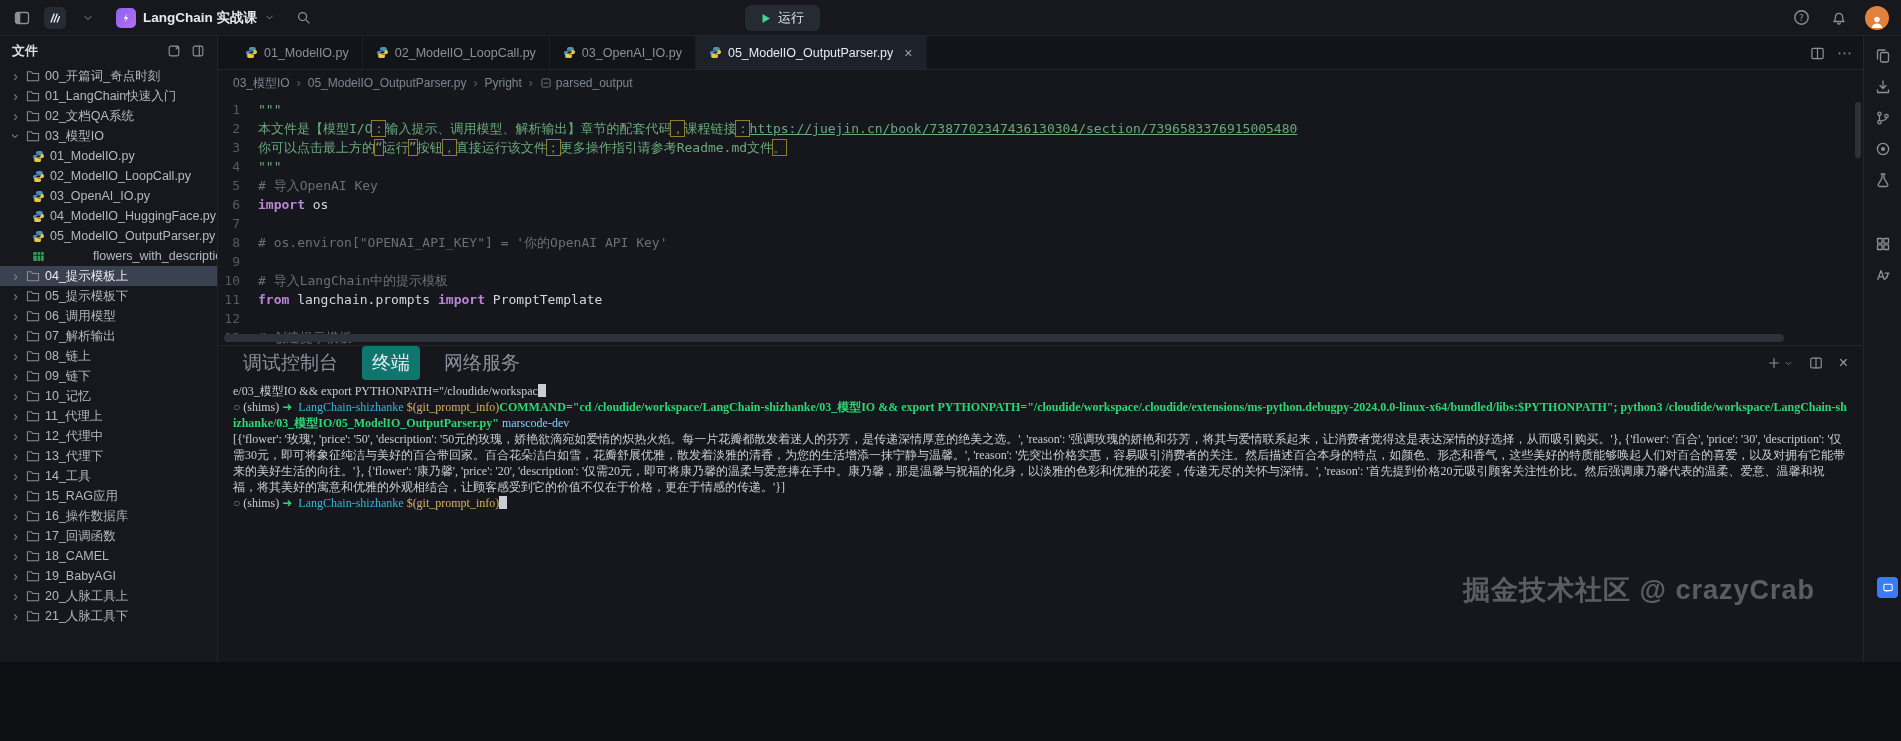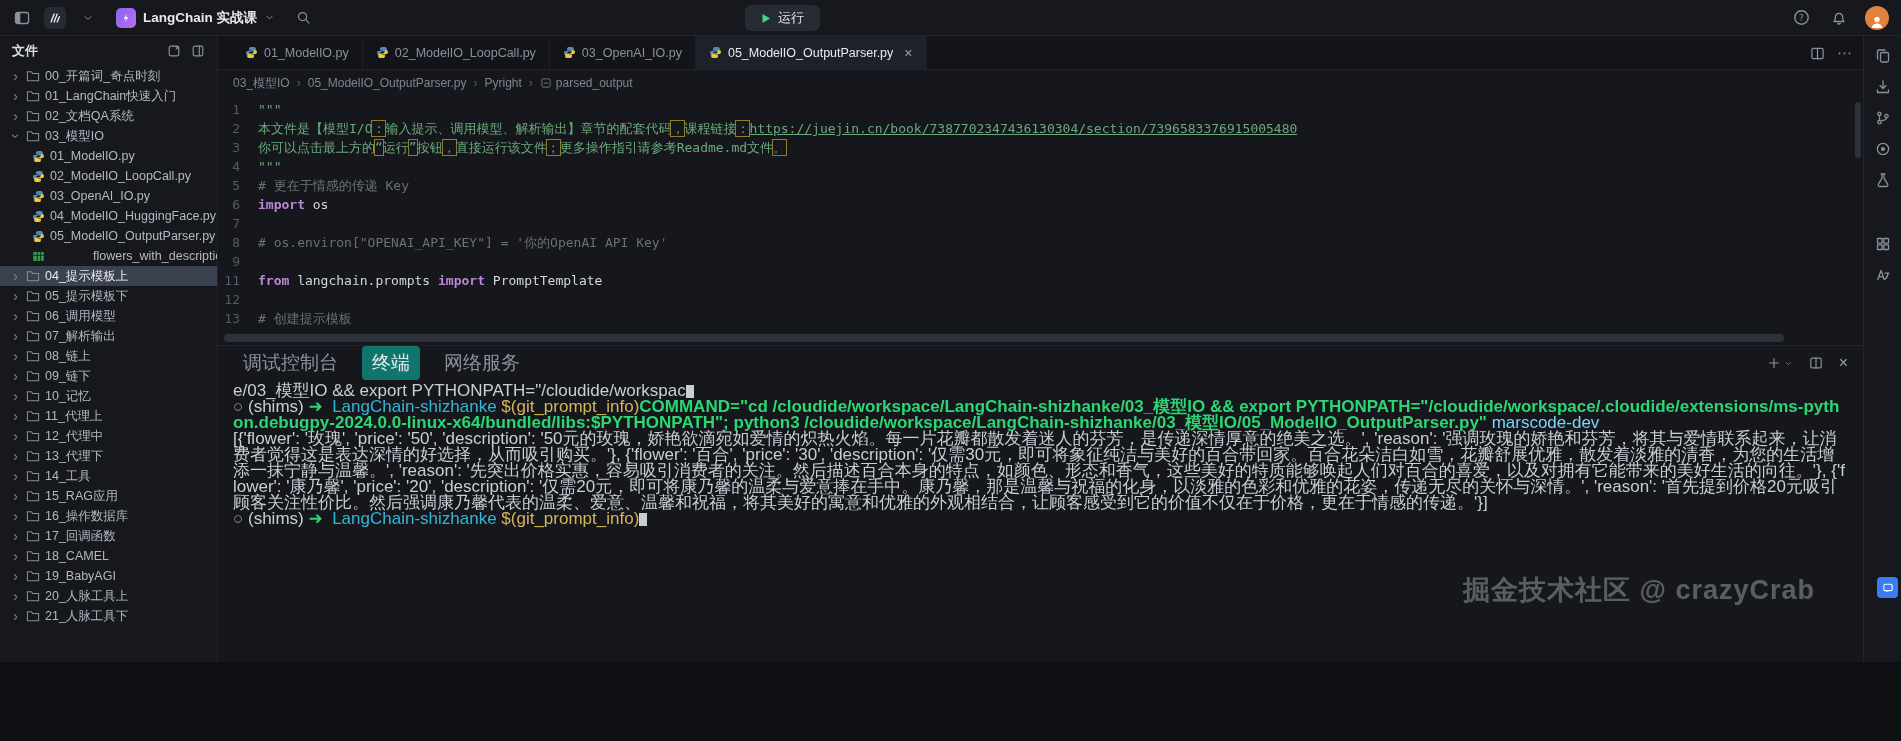--- a/index.html
+++ b/index.html
@@ -64,21 +64,21 @@
   .fw{box-shadow:0 0 0 1px #8f7d2e}
   .editor-hscroll{position:absolute;left:6px;bottom:3px;width:1560px;height:8px;background:#2c313a;border-radius:4px}
   .editor-vscroll{position:absolute;right:2px;top:6px;width:6px;height:56px;background:#2c313a;border-radius:3px}
 
   
   .panel{height:396px;border-top:1px solid #22252b;background:#15171c;position:relative}
   .panel-header{height:34px;display:flex;align-items:center;padding:0 15px;gap:16px}
   .panel-tab{font-size:19px;color:#8b919a;padding:4px 10px;border-radius:4px}
   .panel-tab.active{color:#e8eaee;background:#0f766e}
   .panel-actions{margin-left:auto;display:flex;align-items:center;gap:16px;color:#9aa0a8}
-  .terminal{padding:3px 15px;font-size:17px;line-height:16px;color:#c9ced5;font-family:Liberation Sans, sans-serif}
+  .terminal{padding:3px 15px;font-size:12px;line-height:16px;color:#c9ced5;font-family:Liberation Serif, serif}
   .term-line{white-space:pre-wrap;word-break:break-all}
   .dim{color:#8b919a}
   .out{color:#c9ced5}
   .green{color:#2bd673}
   .cyan{color:#35b5d6}
   .yellow{color:#d6b45a}
   .cmd{color:#2bd673;font-weight:700}
   .teal{color:#7dd3fc}
   .cursor{display:inline-block;width:8px;height:13px;background:#c9ced5;vertical-align:-2px}
   .watermark{position:absolute;right:48px;top:226px;font-size:27px;font-weight:700;color:rgba(225,231,238,.34);letter-spacing:1px}
@@ -566,37 +566,41 @@
           <div class="code-line">
             <span class="ln">3</span>
             <span class="code"><span class="doc">你可以点击最上方的</span><span class="doc fw">“</span><span class="doc">运行</span><span class="doc fw">”</span><span class="doc">按钮</span><span class="doc fw">，</span><span class="doc">直接运行该文件</span><span class="doc fw">；</span><span class="doc">更多操作指引请参考Readme.md文件</span><span class="doc fw">。</span></span>
           </div>
           <div class="code-line">
             <span class="ln">4</span>
             <span class="code"><span class="doc">"""</span></span>
           </div>
           <div class="code-line">
             <span class="ln">5</span>
-            <span class="code"><span class="com"># 更在于情感的传递 Key</span></span>
+            <span class="code"><span class="com"># 导入OpenAI Key</span></span>
           </div>
           <div class="code-line">
             <span class="ln">6</span>
             <span class="code"><span class="kw">import</span><span class="id"> os</span></span>
           </div>
           <div class="code-line">
             <span class="ln">7</span>
             <span class="code"></span>
           </div>
           <div class="code-line">
             <span class="ln">8</span>
             <span class="code"><span class="com"># os.environ["OPENAI_API_KEY"] = '你的OpenAI API Key'</span></span>
           </div>
           <div class="code-line">
             <span class="ln">9</span>
             <span class="code"></span>
+          </div>
+          <div class="code-line">
+            <span class="ln">10</span>
+            <span class="code"><span class="com"># 导入LangChain中的提示模板</span></span>
           </div>
           <div class="code-line">
             <span class="ln">11</span>
             <span class="code"><span class="kw">from</span><span class="id"> langchain.prompts </span><span class="kw">import</span><span class="id"> PromptTemplate</span></span>
           </div>
           <div class="code-line">
             <span class="ln">12</span>
             <span class="code"></span>
           </div>
           <div class="code-line">

